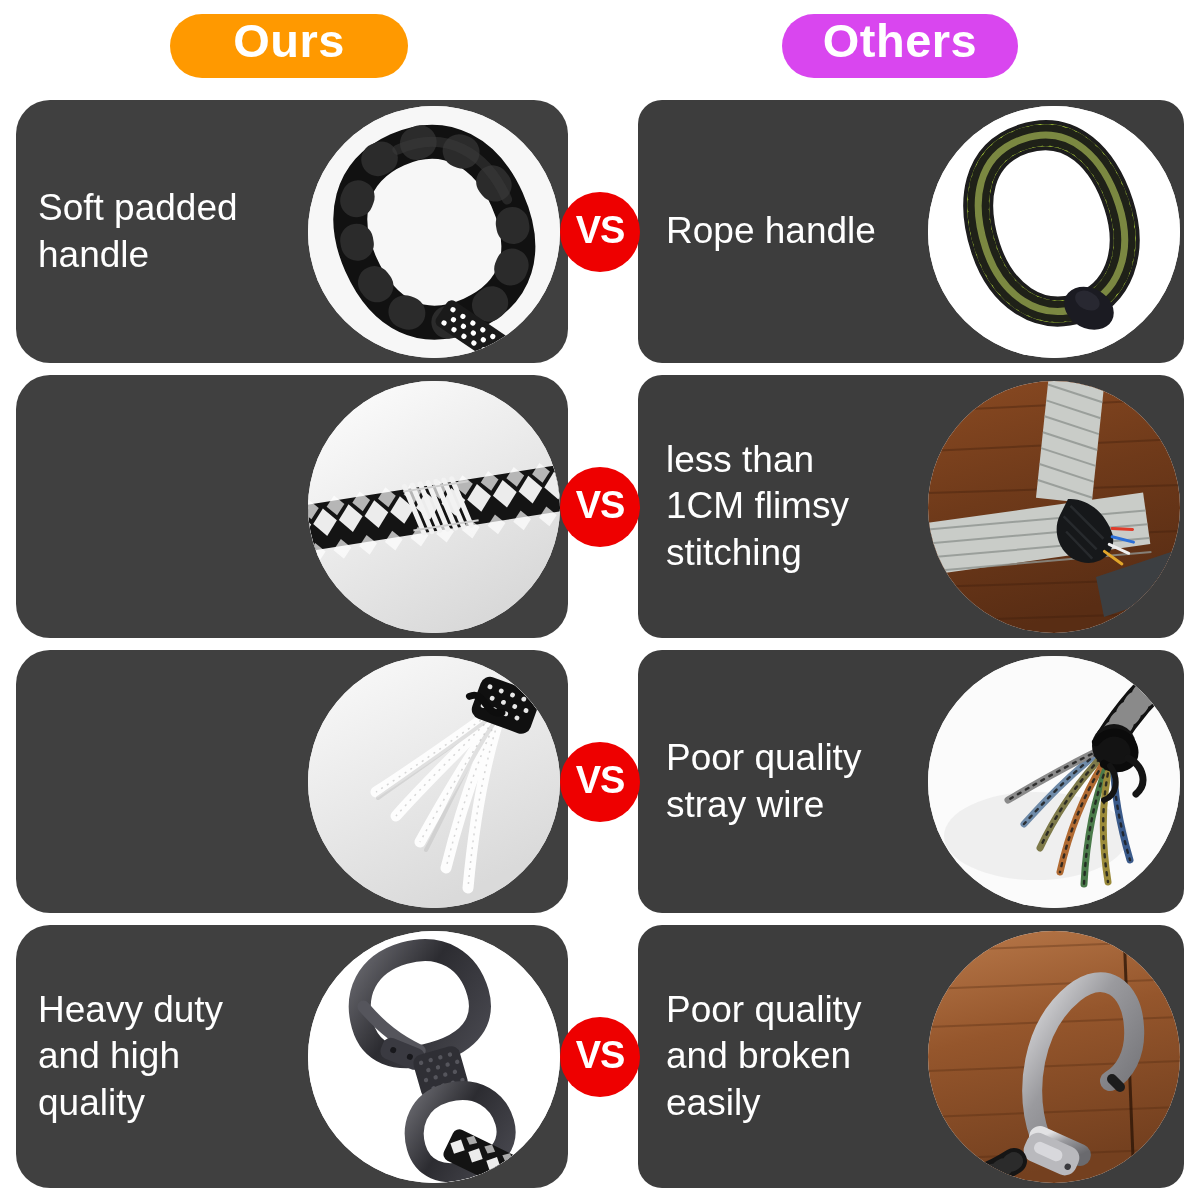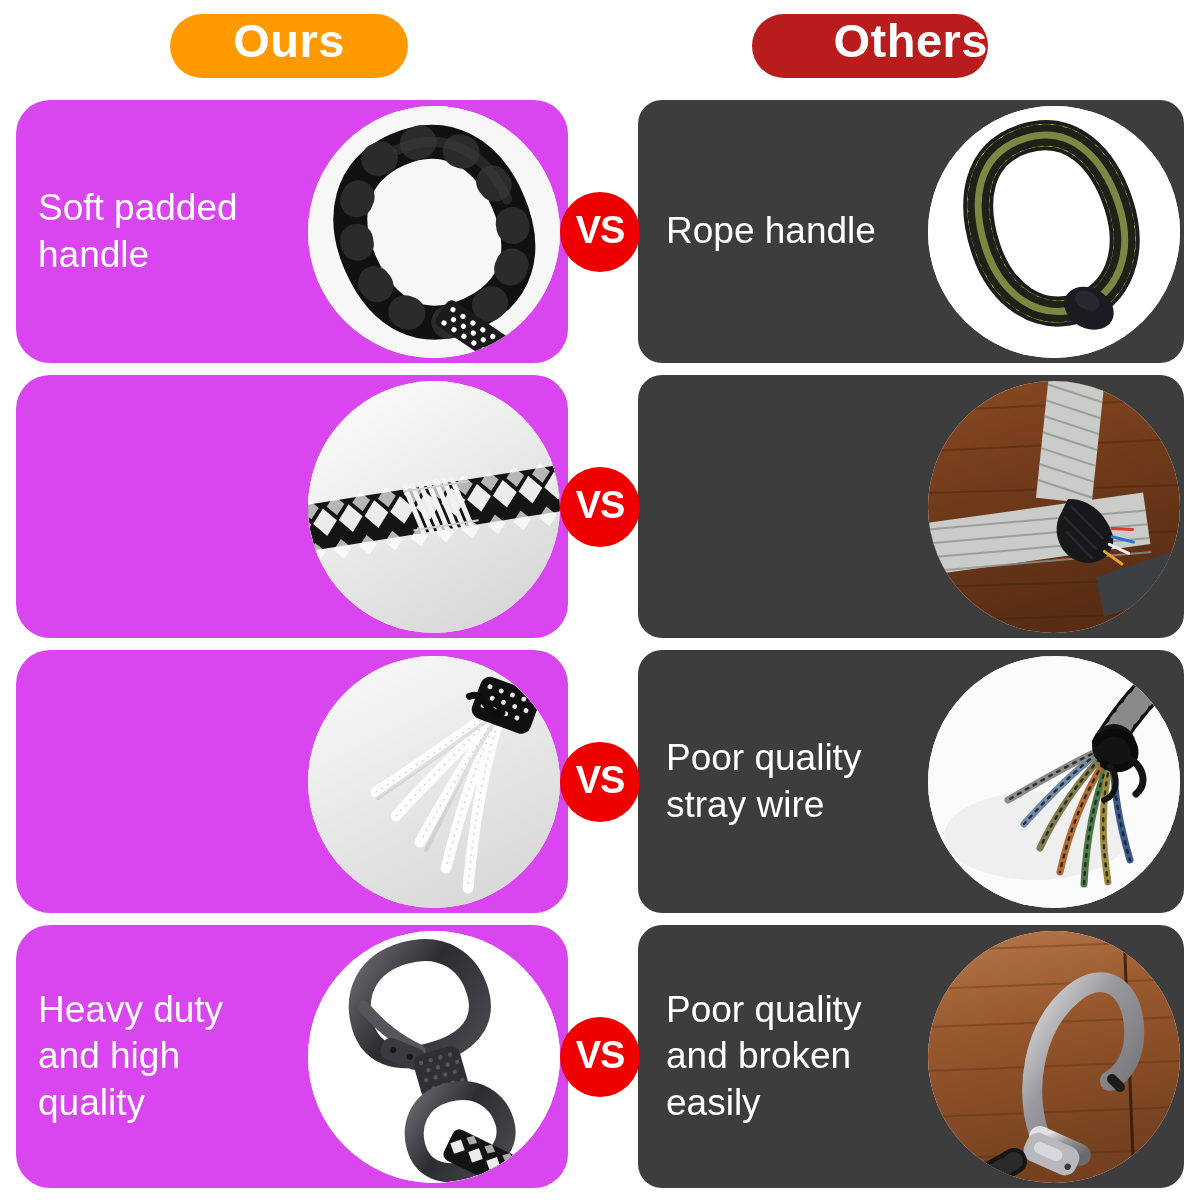--- a/index.html
+++ b/index.html
@@ -42,24 +42,23 @@
     line-height: 1;
     padding-bottom: 12px;
     box-sizing: border-box;
   }
   .pill-ours {
     left: 170px;
     width: 238px;
     background: #FF9900;
   }
   .pill-others {
-    left: 752px;
+    left: 782px;
     width: 236px;
-    background: #b91c1c;
-    justify-content: flex-end;
+    background: #d946ef;
   }
 
   
   .rows {
     position: absolute;
     left: 0;
     top: 100px;
     width: 1200px;
   }
   .row {
@@ -75,21 +74,21 @@
     height: 263px;
     border-radius: 34px;
     overflow: hidden;
     display: flex;
     align-items: center;
     box-sizing: border-box;
   }
   .card-ours {
     left: 16px;
     width: 552px;
-    background: #d946ef;
+    background: #404040;
   }
   .card-others {
     left: 638px;
     width: 546px;
     background: #3D3D3D;
     border-radius: 24px;
   }
 
   .card-text {
     position: relative;
@@ -316,20 +315,23 @@
             </g>
           </svg>
         </div>
       </div>
 
       <div class="vs-badge">
         <span class="vs-label">VS</span>
       </div>
 
       <div class="card card-others">
+        <div class="card-text">less than
+1CM flimsy
+stitching</div>
         <div class="photo">
           <svg viewBox="0 0 252 252">
             <defs>
               <linearGradient id="wood2" x1="0" y1="0" x2="0.3" y2="1">
                 <stop offset="0" stop-color="#8a4a22"></stop>
                 <stop offset="0.5" stop-color="#6f3a1a"></stop>
                 <stop offset="1" stop-color="#592d14"></stop>
               </linearGradient>
               <clipPath id="clipO2">
                   <circle cx="126" cy="126" r="126"></circle>

